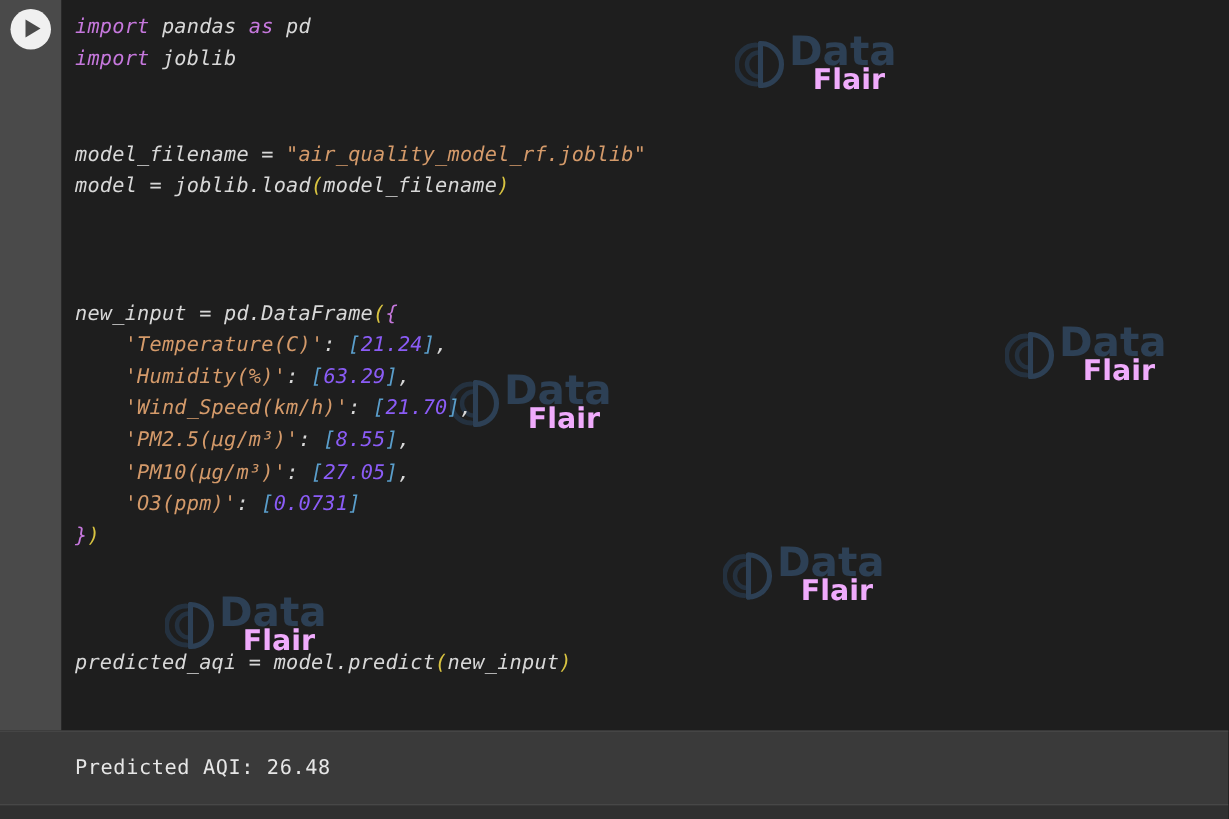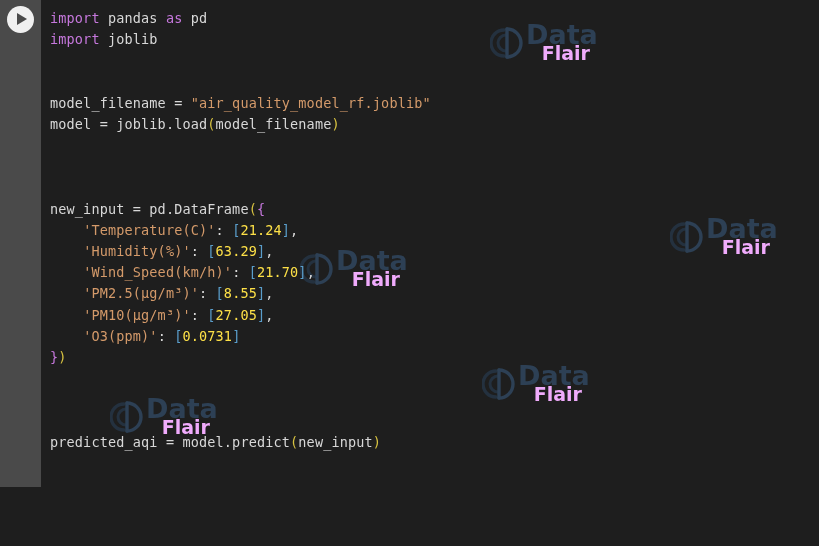--- a/index.html
+++ b/index.html
@@ -63,24 +63,24 @@
     left: 9px;
     top: 8px;
     font-family: "DejaVu Sans Mono", "Liberation Mono", monospace;
     font-size: 13.5px;
     line-height: 21.2px;
     letter-spacing: 0.15px;
     white-space: pre;
     color: #d4d4d4;
     z-index: 3;
   }
-  .ln { display: block; height: 21.2px; }
+  .ln { display: block; height: 21.2px; font-style: italic; }
   .kw   { color: #c678dd; }
   .str  { color: #d49a6a; }
-  .num  { color: #fde047; }
+  .num  { color: #8b5cf6; }
   .par  { color: #d8c341; }
   .brc  { color: #c678dd; }
   .brk  { color: #5a9ecb; }
   .plain{ color: #d8d8d8; }
   
   .watermark {
     position: absolute;
     z-index: 1;
     pointer-events: none;
     display: flex;
@@ -218,14 +218,19 @@
           </div>
           <div class="wm-text">
             <span class="wm-data" style="font-size: 27px;">Data</span>
             <span class="wm-flair" style="font-size: 19px;">Flair</span>
           </div>
         </div>
       </div>
     <div id="code-listing"><span class="ln"><span class="kw">import</span><span class="plain"> pandas </span><span class="kw">as</span><span class="plain"> pd</span></span><span class="ln"><span class="kw">import</span><span class="plain"> joblib</span></span><span class="ln">&nbsp;</span><span class="ln">&nbsp;</span><span class="ln"><span class="plain">model_filename = </span><span class="str">"air_quality_model_rf.joblib"</span></span><span class="ln"><span class="plain">model = joblib.load</span><span class="par">(</span><span class="plain">model_filename</span><span class="par">)</span></span><span class="ln">&nbsp;</span><span class="ln">&nbsp;</span><span class="ln">&nbsp;</span><span class="ln"><span class="plain">new_input = pd.DataFrame</span><span class="par">(</span><span class="brc">{</span></span><span class="ln"><span class="plain">    </span><span class="str">'Temperature(C)'</span><span class="plain">: </span><span class="brk">[</span><span class="num">21.24</span><span class="brk">]</span><span class="plain">,</span></span><span class="ln"><span class="plain">    </span><span class="str">'Humidity(%)'</span><span class="plain">: </span><span class="brk">[</span><span class="num">63.29</span><span class="brk">]</span><span class="plain">,</span></span><span class="ln"><span class="plain">    </span><span class="str">'Wind_Speed(km/h)'</span><span class="plain">: </span><span class="brk">[</span><span class="num">21.70</span><span class="brk">]</span><span class="plain">,</span></span><span class="ln"><span class="plain">    </span><span class="str">'PM2.5(µg/m³)'</span><span class="plain">: </span><span class="brk">[</span><span class="num">8.55</span><span class="brk">]</span><span class="plain">,</span></span><span class="ln"><span class="plain">    </span><span class="str">'PM10(µg/m³)'</span><span class="plain">: </span><span class="brk">[</span><span class="num">27.05</span><span class="brk">]</span><span class="plain">,</span></span><span class="ln"><span class="plain">    </span><span class="str">'O3(ppm)'</span><span class="plain">: </span><span class="brk">[</span><span class="num">0.0731</span><span class="brk">]</span></span><span class="ln"><span class="brc">}</span><span class="par">)</span></span><span class="ln">&nbsp;</span><span class="ln">&nbsp;</span><span class="ln">&nbsp;</span><span class="ln"><span class="plain">predicted_aqi = model.predict</span><span class="par">(</span><span class="plain">new_input</span><span class="par">)</span></span><span class="ln">&nbsp;</span><span class="ln">&nbsp;</span></div>
   </div>
 
+  <div id="output-pane">
+    <div id="output-text">Predicted AQI: 26.48</div>
+    <div id="output-divider"></div>
+    <div id="output-bottom-strip"></div>
+  </div>
 
 </div>
 
 </body></html>

